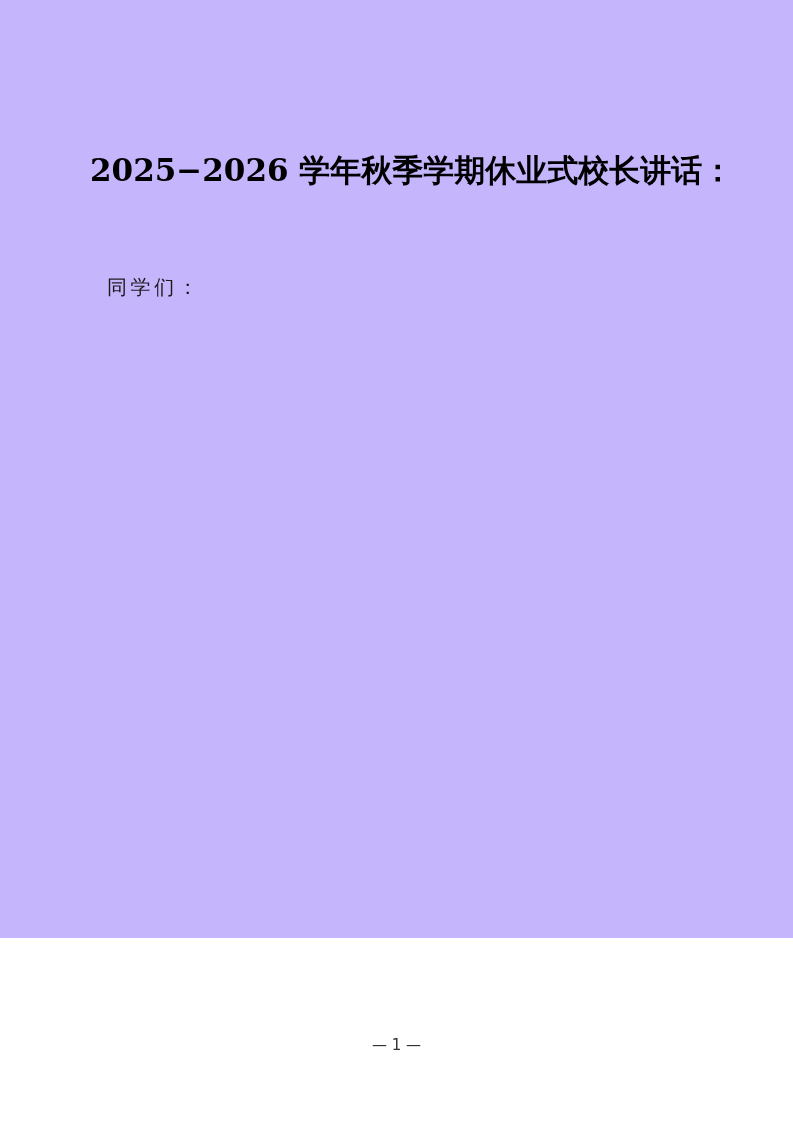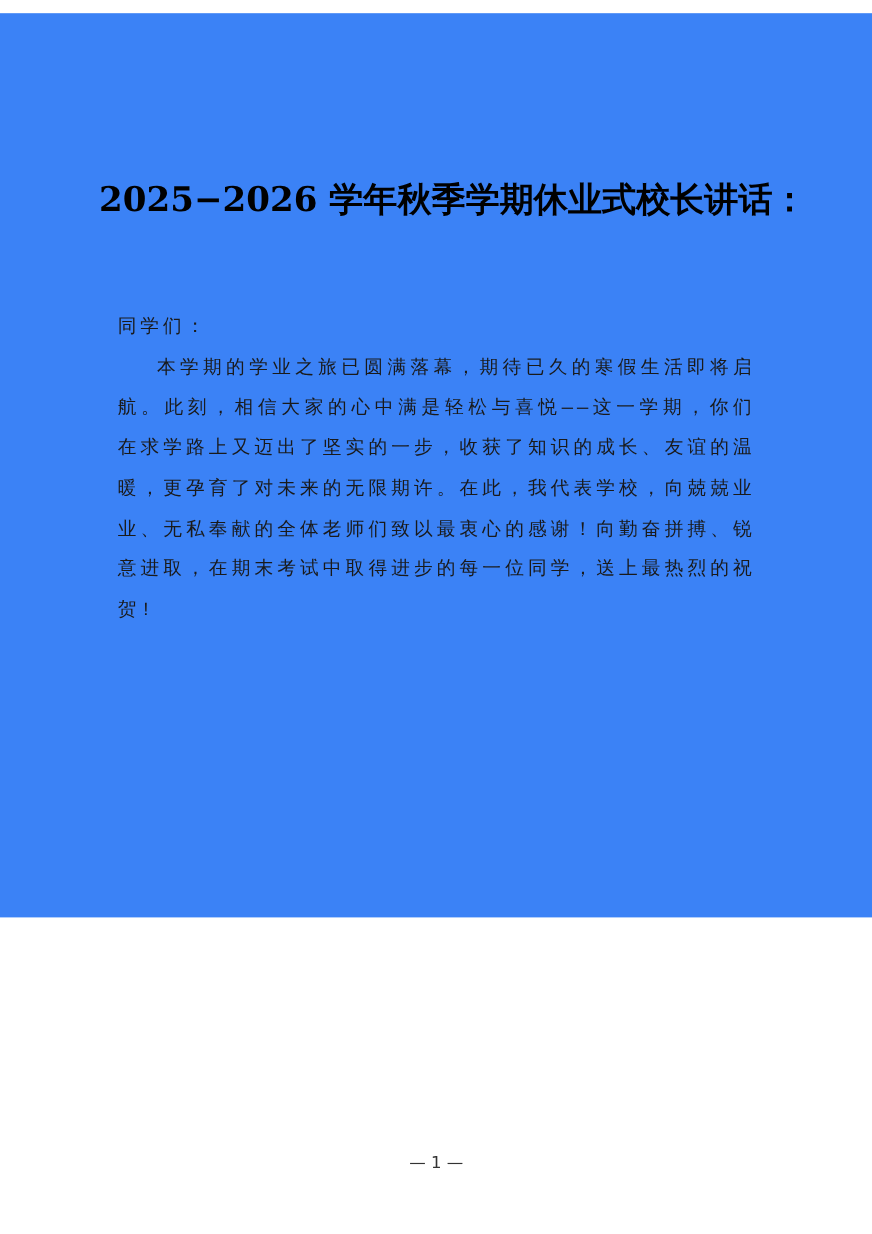--- a/index.html
+++ b/index.html
@@ -1,45 +1,44 @@
 <!DOCTYPE html>
 <html><head>
   <meta charset="utf-8">
   <style>
     html, body { margin: 0; padding: 0; background: #ffffff; }
     body { width: 793px; height: 1122px; position: relative; overflow: hidden; }
-    .page { position: absolute; left: 0; top: 12px; width: 793px; height: 822px; background: #3b82f6; }
+    .page { position: absolute; left: 0; top: 0; width: 793px; height: 938px; background: #c4b5fd; }
     .title {
       position: absolute; left: 90px; width: 613px; top: 148px;
       text-align: center; color: #000;
       font-family: "DejaVu Serif", "Liberation Serif", serif;
       font-weight: bold; font-size: 31px; line-height: 44px; letter-spacing: 0px;
     }
     .title .line { display: block; white-space: nowrap; }
     .body {
       position: absolute; left: 107px; top: 269px; width: 580px;
-      font-family: Liberation Mono, monospace;
-      font-size: 17px; line-height: 36.7px; color: #1a1a1a;
+      font-family: Liberation Sans, sans-serif;
+      font-size: 20px; line-height: 36.7px; color: #1a1a1a;
       text-align: justify; letter-spacing: 3.6px;
     }
     .body p { margin: 0; }
     .body .indent { text-indent: 2.1em; }
     .footer {
       position: absolute; left: 0; width: 793px; top: 1036px;
       text-align: center; font-family: "DejaVu Sans", "Liberation Sans", sans-serif;
       font-size: 15px; color: #333;
     }
   </style>
 </head>
 <body>
 
 <div class="page">
   <div class="title">
     <span class="line">2025−2026 学年秋季学期休业式校长讲话：</span>
   </div>
 
   <div class="body">
     <p>同学们：</p>
-    <p class="indent">本学期的学业之旅已圆满落幕，期待已久的寒假生活即将启航。此刻，相信大家的心中满是轻松与喜悦——这一学期，你们在求学路上又迈出了坚实的一步，收获了知识的成长、友谊的温暖，更孕育了对未来的无限期许。在此，我代表学校，向兢兢业业、无私奉献的全体老师们致以最衷心的感谢！向勤奋拼搏、锐意进取，在期末考试中取得进步的每一位同学，送上最热烈的祝贺!</p>
   </div>
 
   <div class="footer">— 1 —</div>
 </div>
 
 </body></html>

